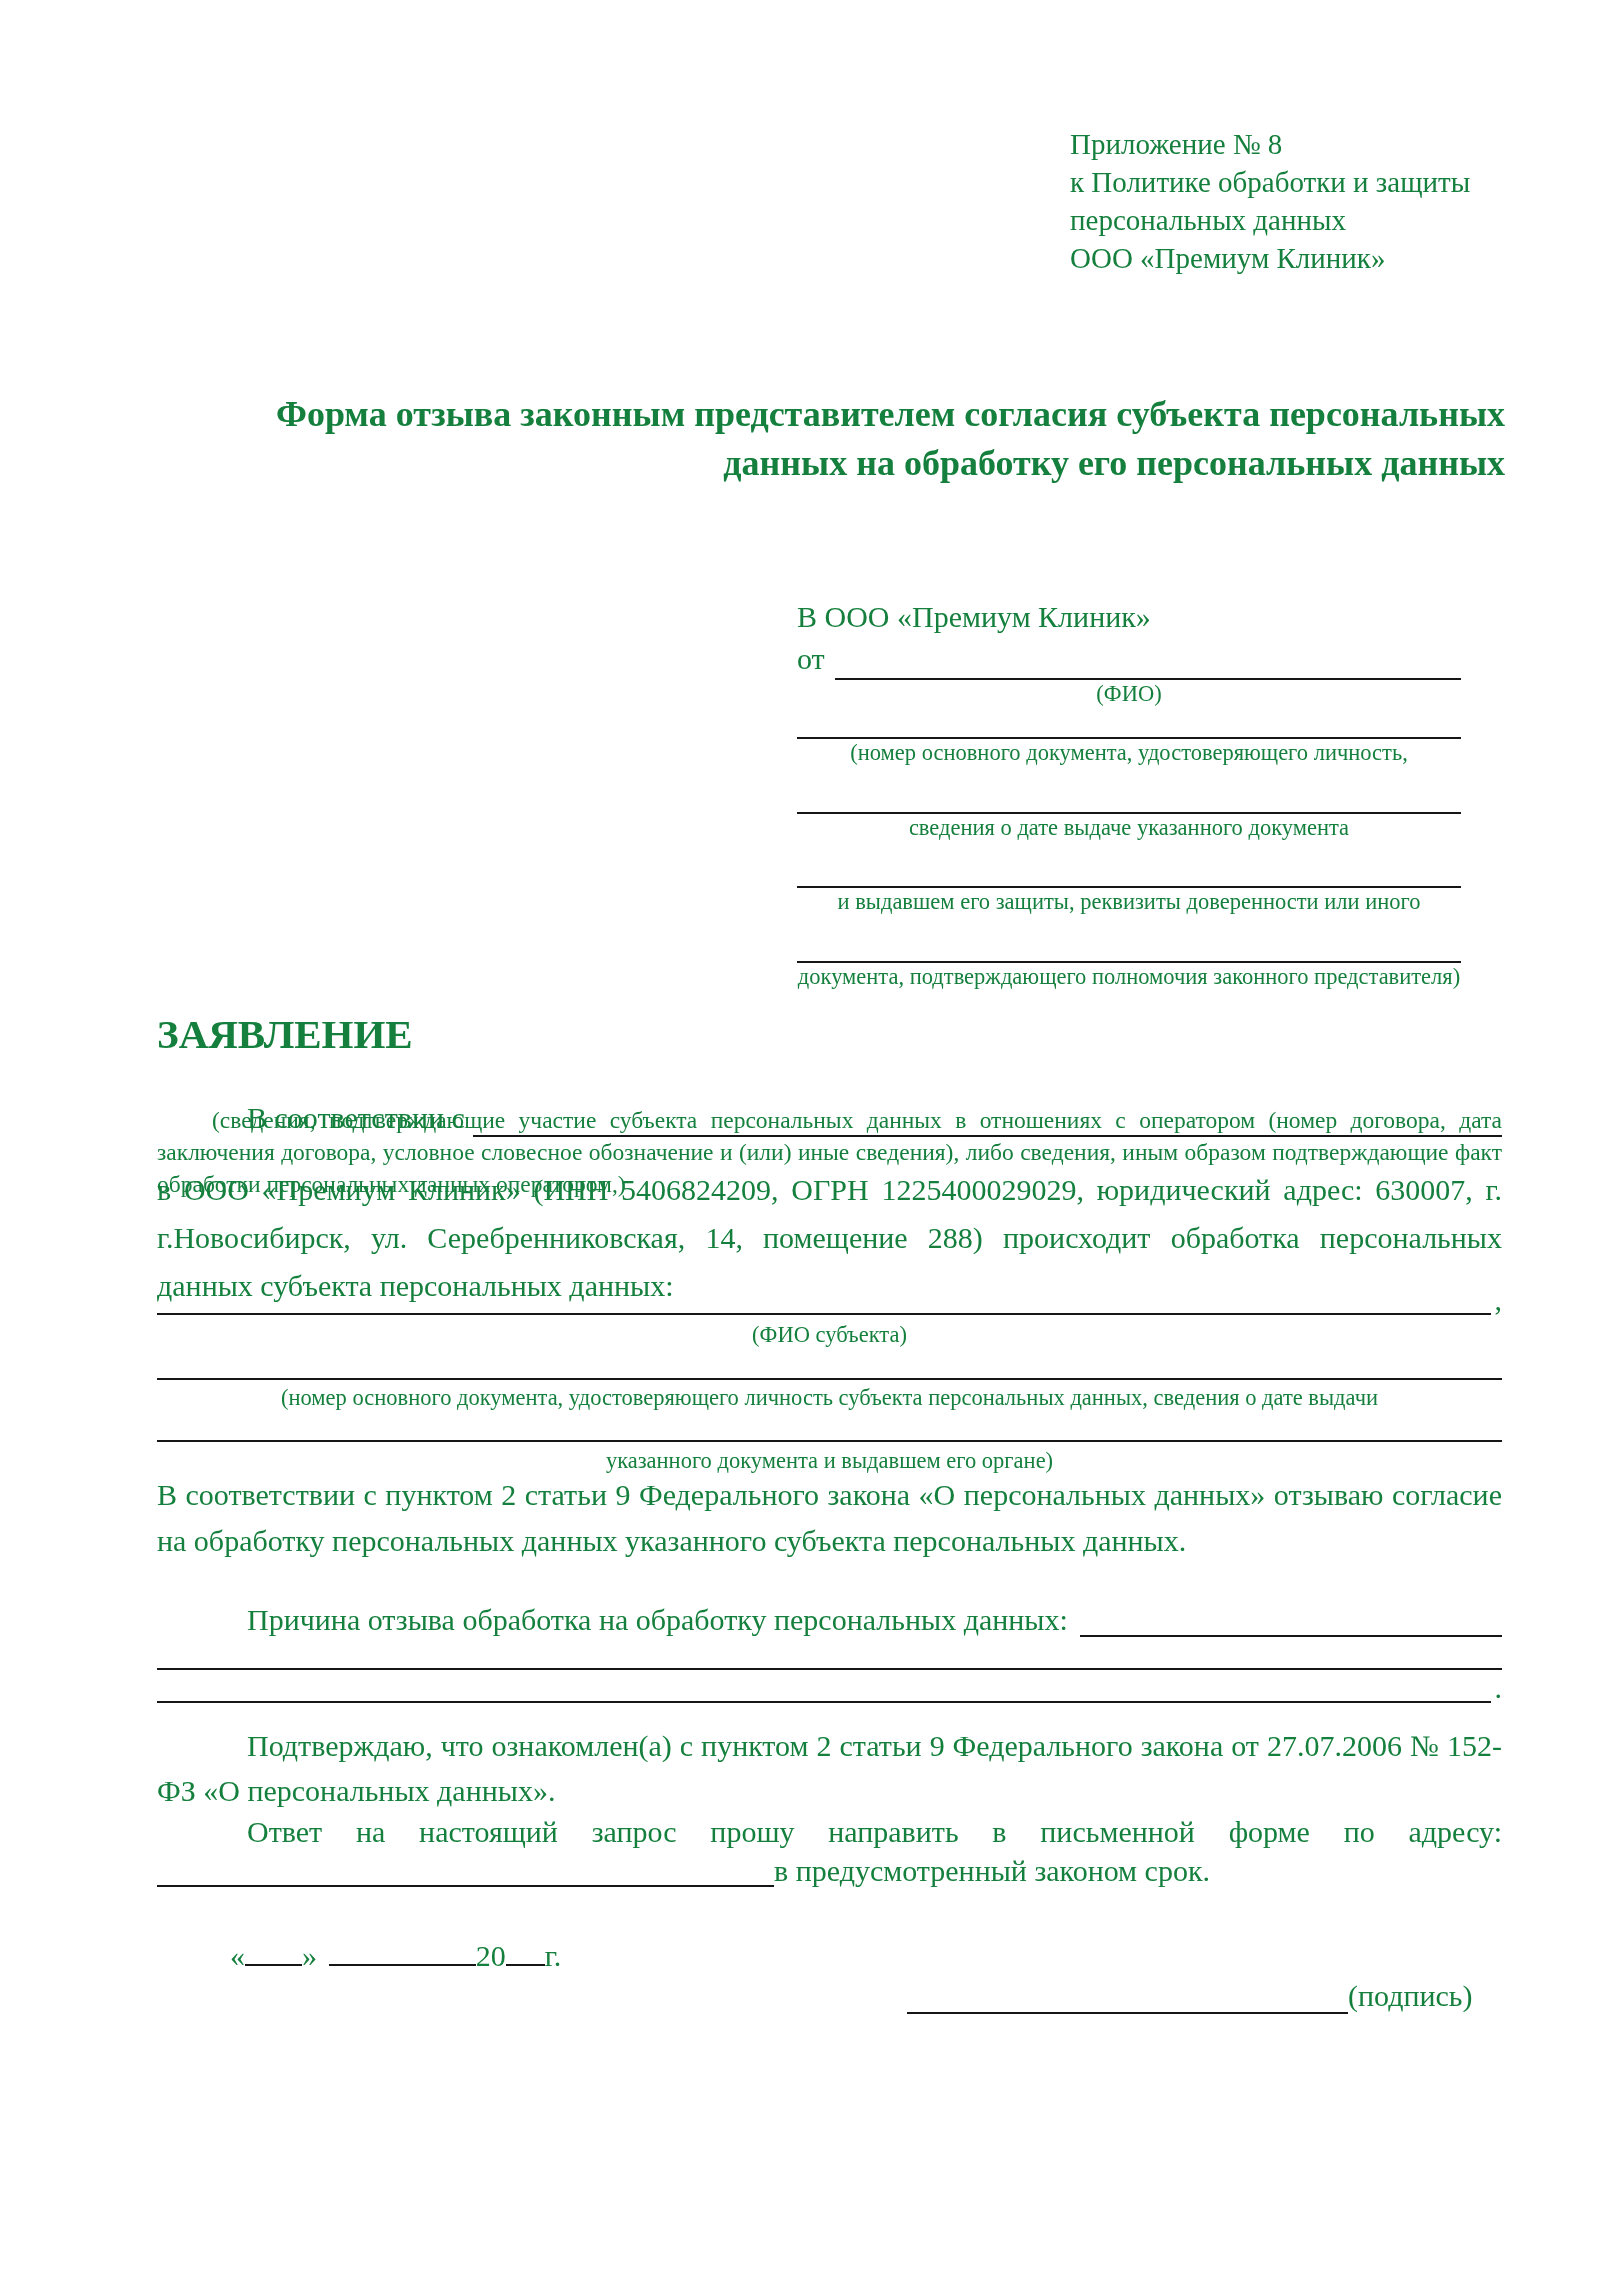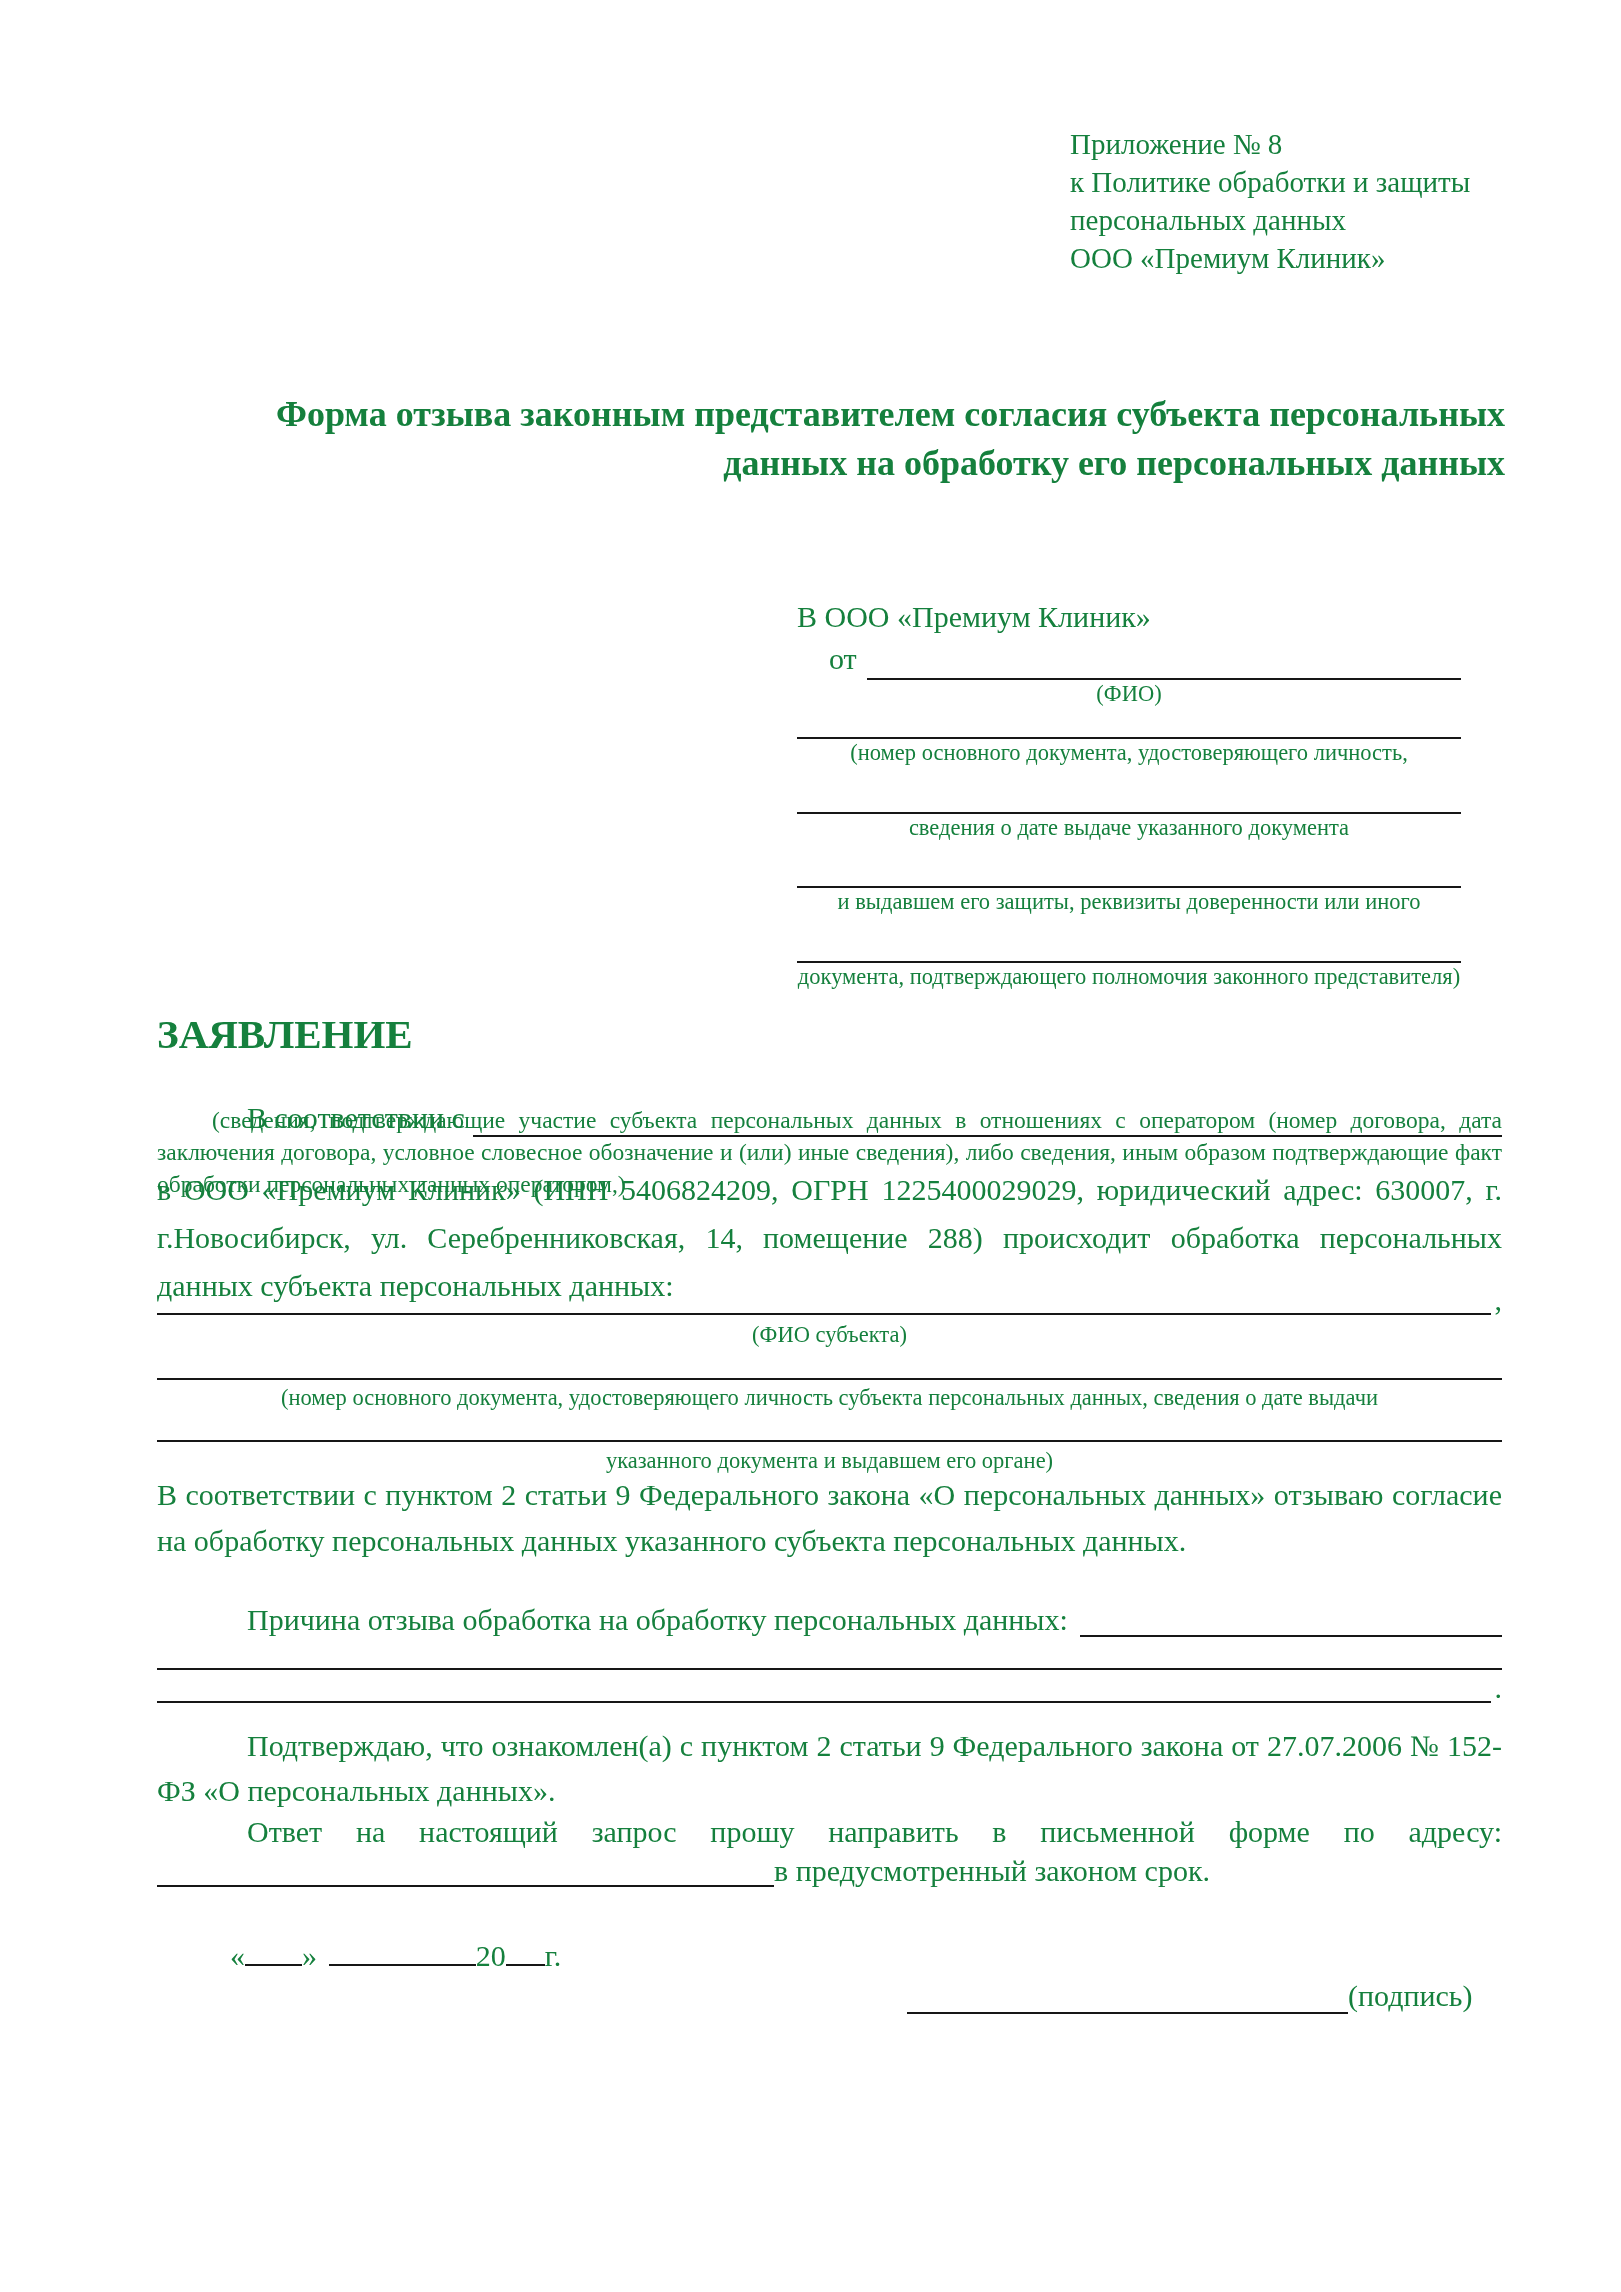--- a/index.html
+++ b/index.html
@@ -23,21 +23,21 @@
     left: 157px; top: 390px; width: 1348px;
     font-size: 36px; font-weight: 700; line-height: 49px;
     text-align: right; margin: 0;
   }
 
   
   .addressee { left: 797px; top: 596px; width: 664px; font-size: 30px; }
   .addressee .to { line-height: 41px; white-space: nowrap; }
   .row { display: flex; }
   .from-row { height: 43px; line-height: 43px; }
-  .from-row .label { padding-right: 9.8px; margin-left: 32px; }
+  .from-row .label { padding-right: 9.8px; }
   .fill { flex: 1 1 auto; border-bottom: 2.9px solid #161616; }
   .cap { font-size: 22.5px; line-height: 27.4px; text-align: center; }
   .ugroup .uline { border-bottom: 2.9px solid #161616; }
   .ugroup.g1 .uline { height: 30px; }
   .ugroup.g2 .uline, .ugroup.g3 .uline, .ugroup.g4 .uline { height: 45px; }
 
   
   .stmt-heading { left: 157px; top: 1010px; width: 1348px; text-align: left; font-size: 41px; margin: 0; }
   .intro-row { left: 157px; top: 1098px; width: 1345px; height: 39px; line-height: 39px; font-size: 30px; }
   .intro-row .indent { width: 90px; flex: 0 0 auto; }

